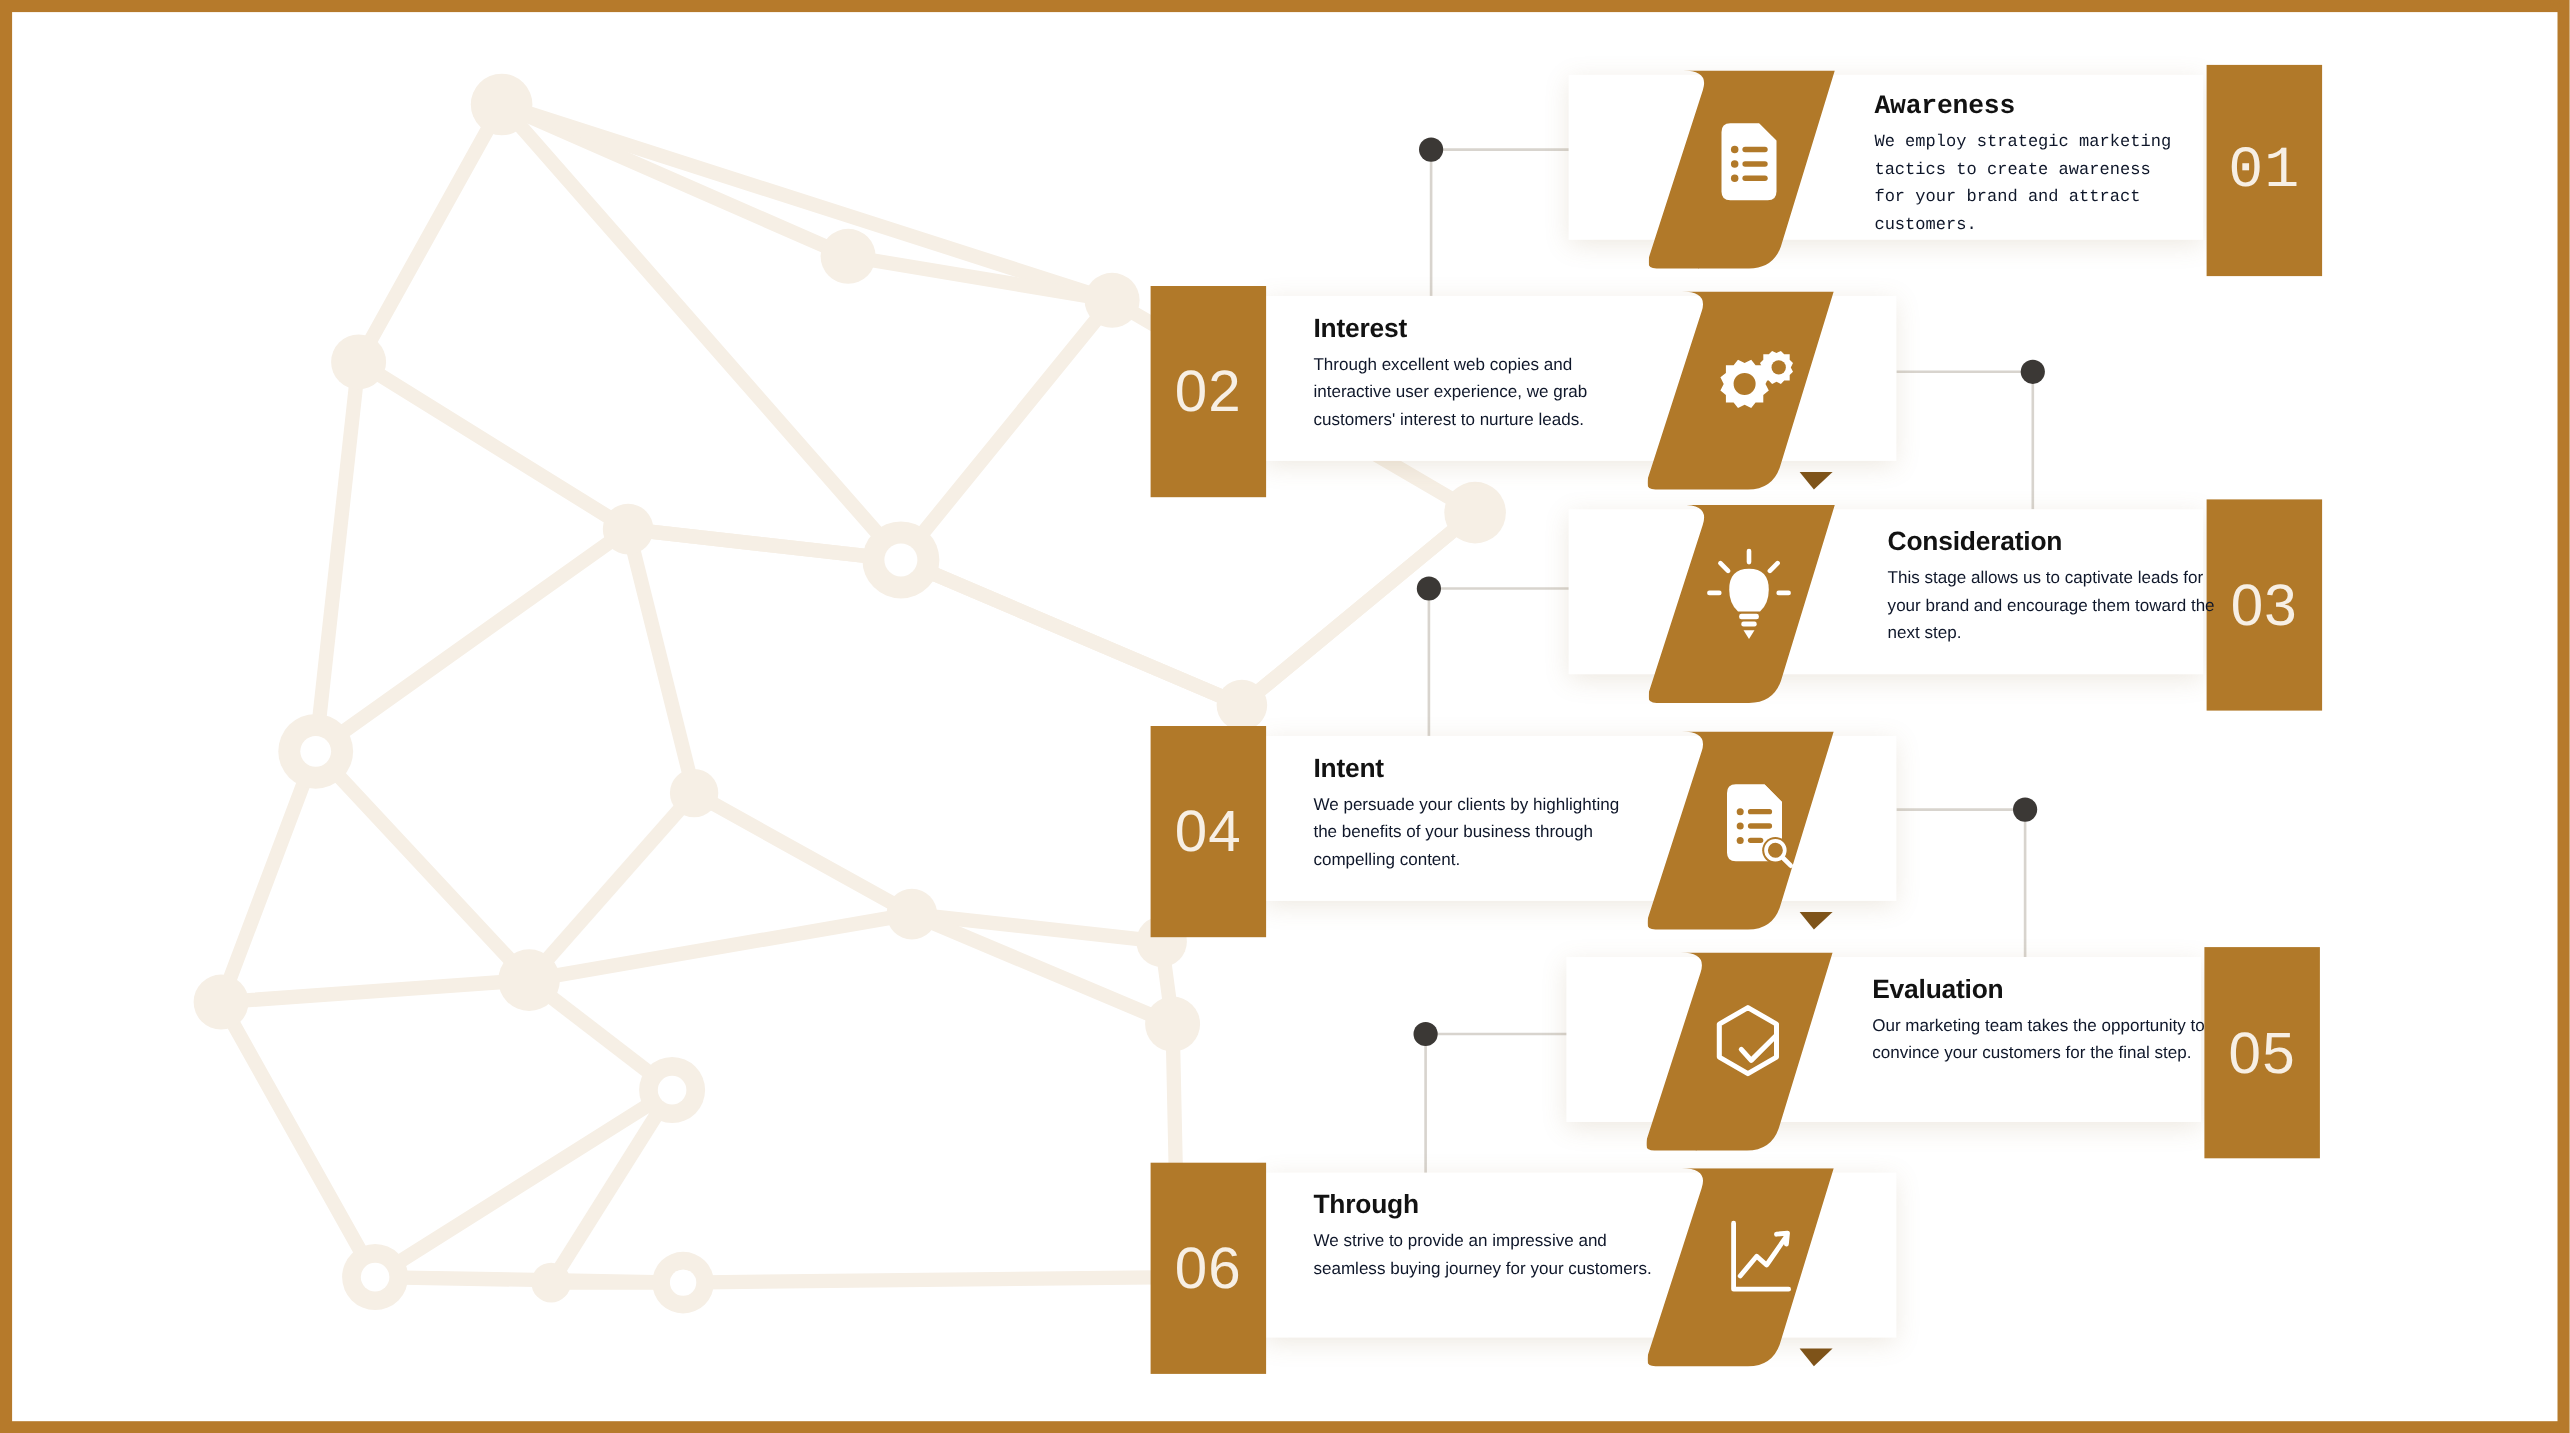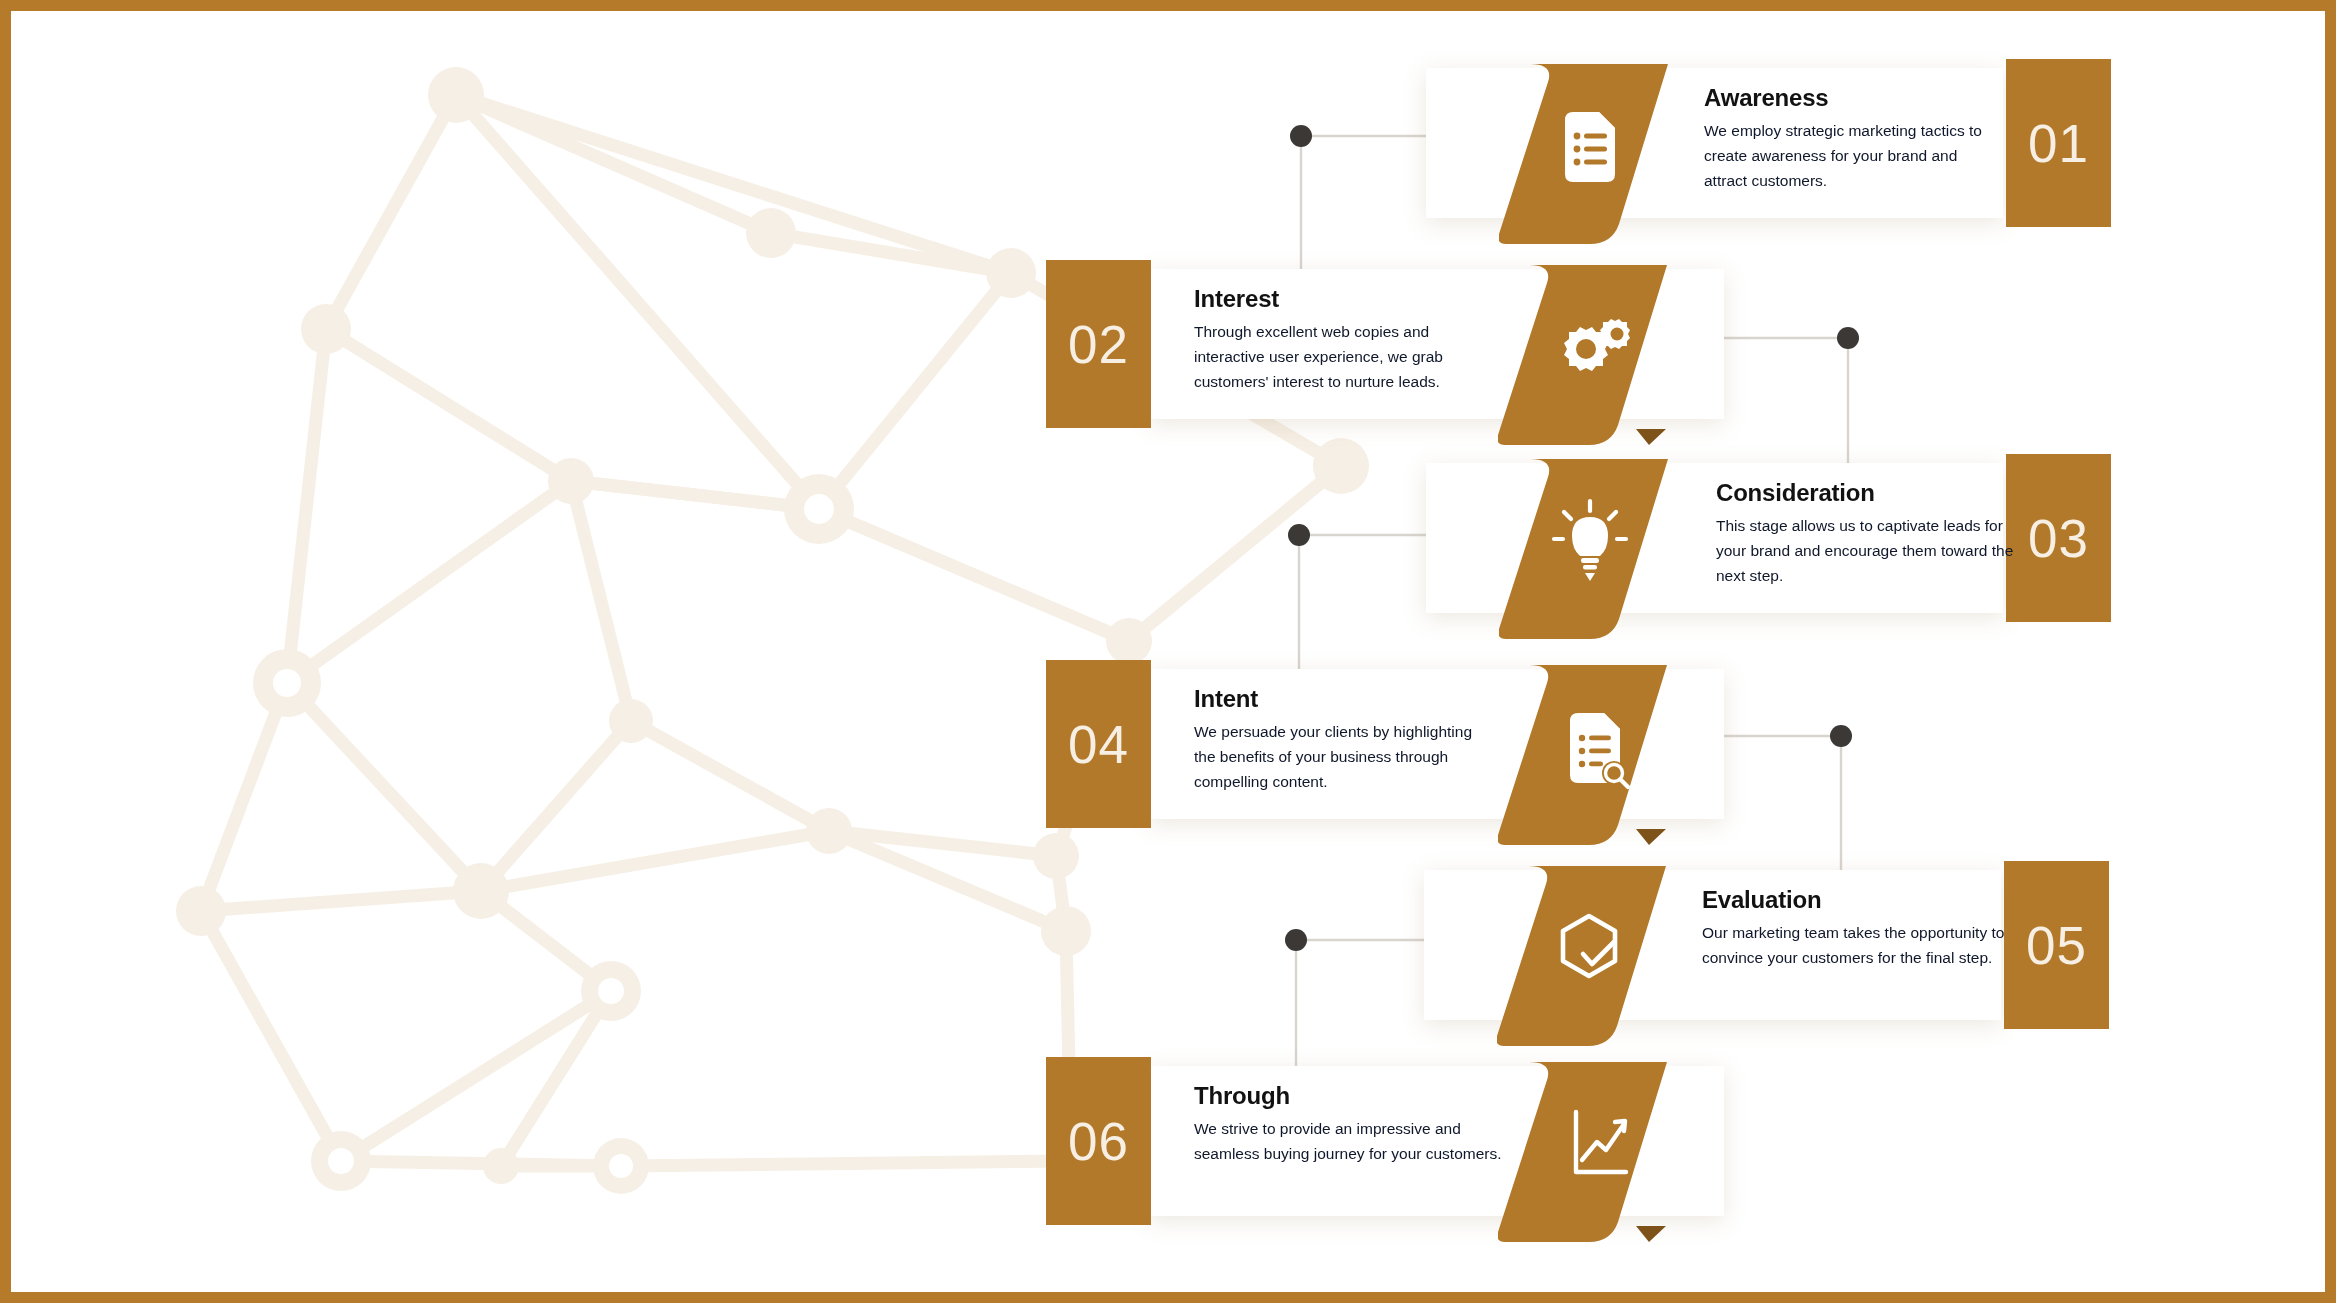--- a/index.html
+++ b/index.html
@@ -45,21 +45,21 @@
     top:0; height:150px;
     background:#ffffff;
     box-shadow:0 5px 22px rgba(150,120,70,0.17);
   }
 
   
   .num-block {
     position:absolute;
     top:-9px;
     width:105px;
-    height:168px;
+    height:192px;
     background:#B17929;
     display:flex;
     align-items:center;
     justify-content:center;
     z-index:4;
   }
   .num-block span {
     color:#F7EFE4;
     font-size:53px;
     font-weight:300;
@@ -192,21 +192,21 @@
       </g>
       <g fill="#3B3835">
         <circle cx="1290" cy="125" r="11"></circle>
         <circle cx="1837" cy="327" r="11"></circle>
         <circle cx="1288" cy="524" r="11"></circle>
         <circle cx="1830" cy="725" r="11"></circle>
         <circle cx="1285" cy="929" r="11"></circle>
       </g>
     </svg>
 
-    <div class="card" style="left:1415px; top:57px; width:680px;">
+    <div class="card" style="left:1415px; top:57px; width:680px;font-family:Liberation Mono, monospace;">
       <div class="card-panel" style="left:0; width:577px;"></div>
 
       <div class="icon-wrap" style="left:73px;">
         <svg viewBox="0 0 196 185" xmlns="http://www.w3.org/2000/svg">
           <path d="M45 180 L28 164 L58 164 Z" fill="#7E5319"></path>
           <path d="M58 0 H196 L147 160 Q140 180 118 180 H34 Q24 180 27 170 L76 18 Q82 0 58 0 Z" transform="translate(-27,0)" fill="#B17929"></path>
           <g fill="#ffffff">
             <path d="M74 48 H100 L116 64 V110 Q116 118 108 118 H74 Q66 118 66 110 V56 Q66 48 74 48 Z"></path>
             <path d="M100 48 L116 64 H104 Q100 64 100 60 Z" fill="#ffffff"></path>
             <circle cx="78" cy="72" r="3.4" fill="#B17929"></circle>

